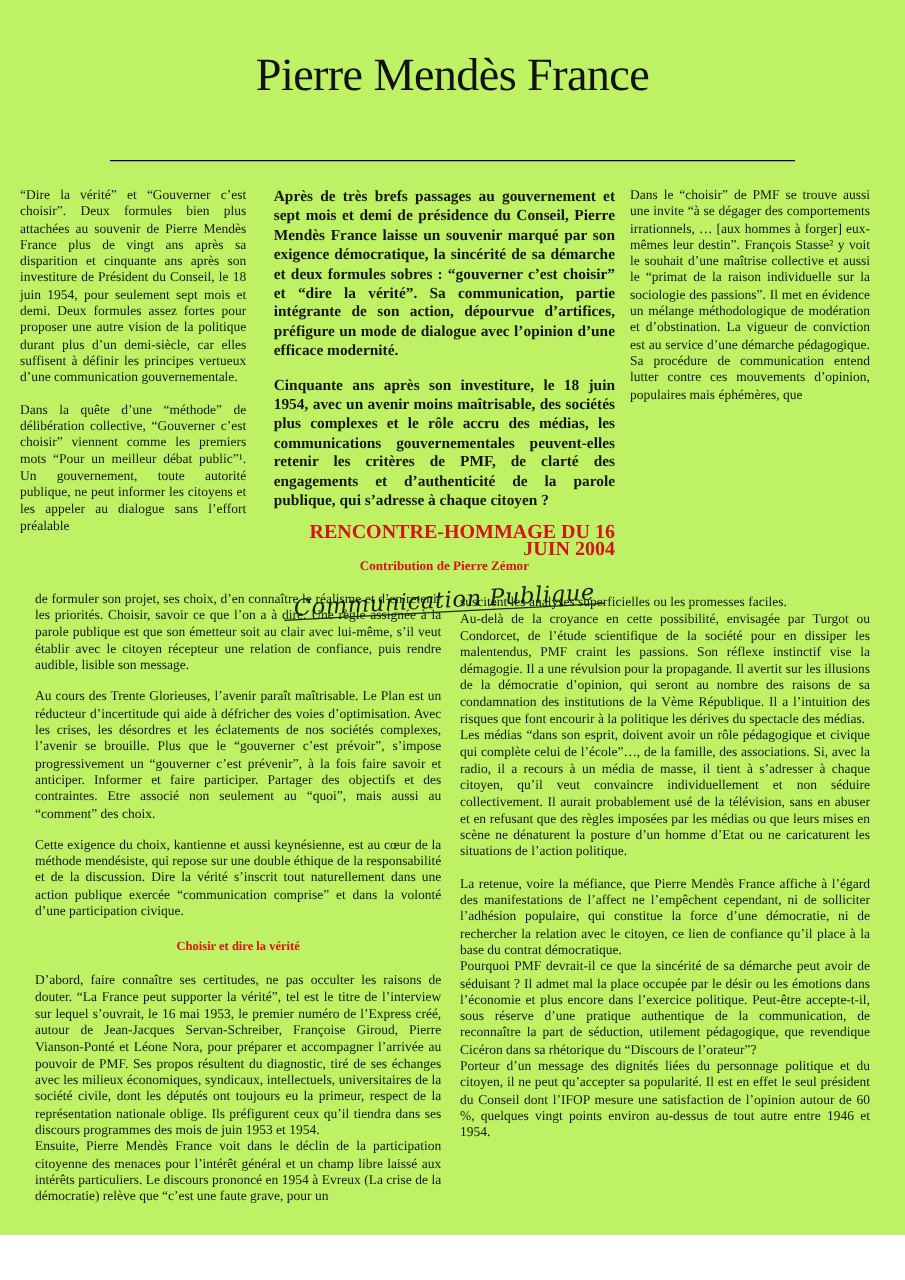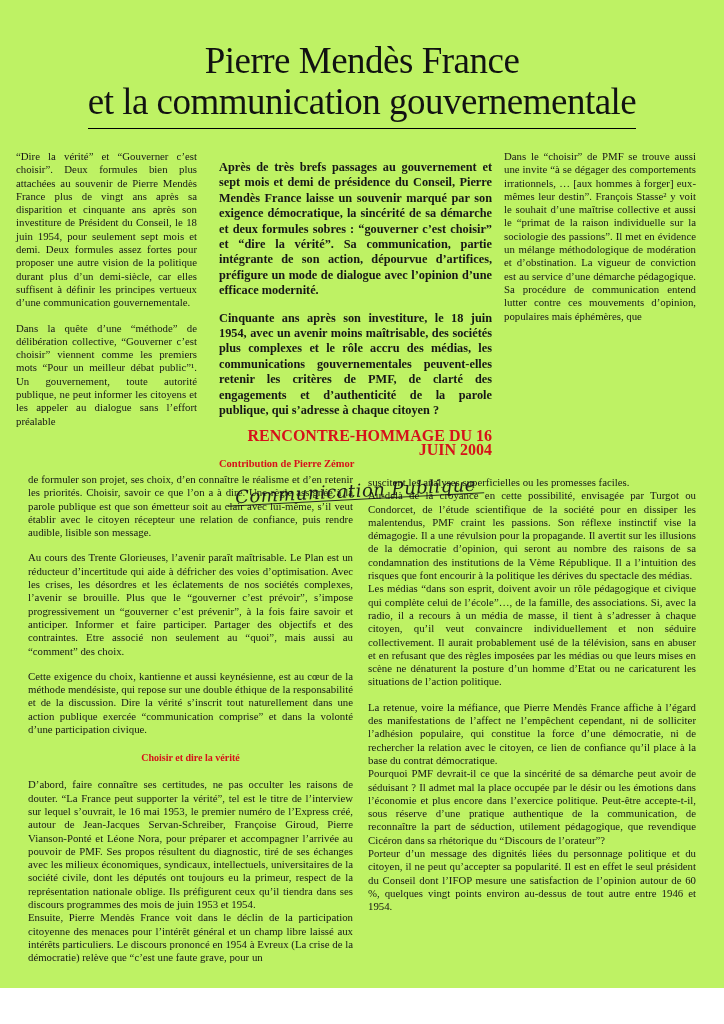--- a/index.html
+++ b/index.html
@@ -9,44 +9,43 @@
     font-family:"Liberation Serif","DejaVu Serif",serif;color:#161616;
     overflow:hidden;
   }
   .title{position:absolute;top:40px;left:0;width:100%;text-align:center;
     font-size:37px;line-height:41px;letter-spacing:-0.5px;color:#121212;font-weight:400;}
   .rule{position:absolute;top:128px;left:88px;width:548px;height:0;border-top:1.6px solid #000;}
   .col{position:absolute;text-align:justify;font-size:10.8px;line-height:13.3px;}
   .col p{margin:0;}
   .col p.gap{margin-top:12px;}
   .lt{left:16px;top:150px;width:181px;}
-  .mid{left:219px;top:160px;width:273px;}
+  .mid{left:219px;top:150px;width:273px;}
   .rt{left:504px;top:150px;width:192px;}
   .lb{left:28px;top:473px;width:325px;}
   .rb{left:368px;top:476px;width:328px;}
   .bold-para{font-weight:700;font-size:12.3px;line-height:15.4px;}
   .event{color:var(--accent);font-weight:700;font-size:16px;line-height:14px;text-align:right;margin-top:10px !important;}
-  .contribution{color:var(--accent);font-weight:700;font-size:10.5px;line-height:14px;text-align:left;}
+  .contribution{color:var(--accent);font-weight:700;font-size:10.5px;line-height:14px;text-align:center;}
   .sig{margin-top:13px;text-align:center;}
   .sig span{
     display:inline-block;font-family:"DejaVu Serif",serif;font-style:italic;
     font-size:18px;transform:rotate(-3deg);border-bottom:1.4px solid #222;
     padding:0 8px 2px;letter-spacing:0.5px;color:#1b1b1b;
   }
   .heading{color:var(--accent);font-weight:700;font-size:10px;line-height:16px;
     text-align:center;margin:14px 0 12px;}
 </style>
 </head>
 <body>
 
 <div class="page">
 
   <header class="title">
     <div class="title-line">Pierre Mendès France</div>
-    <div class="title-line">et la communication gouvernementale</div>
   </header>
 
   <div class="rule"></div>
 
   <section class="col lt">
     <p>“Dire la vérité” et “Gouverner c’est choisir”. Deux formules bien plus attachées au souvenir de Pierre Mendès France plus de vingt ans après sa disparition et cinquante ans après son investiture de Président du Conseil, le 18 juin 1954, pour seulement sept mois et demi. Deux formules assez fortes pour proposer une autre vision de la politique durant plus d’un demi-siècle, car elles suffisent à définir les principes vertueux d’une communication gouvernementale.</p>
     <p class="gap">Dans la quête d’une “méthode” de délibération collective, “Gouverner c’est choisir” viennent comme les premiers mots “Pour un meilleur débat public”¹. Un gouvernement, toute autorité publique, ne peut informer les citoyens et les appeler au dialogue sans l’effort préalable</p>
   </section>
 
   <section class="col mid">

